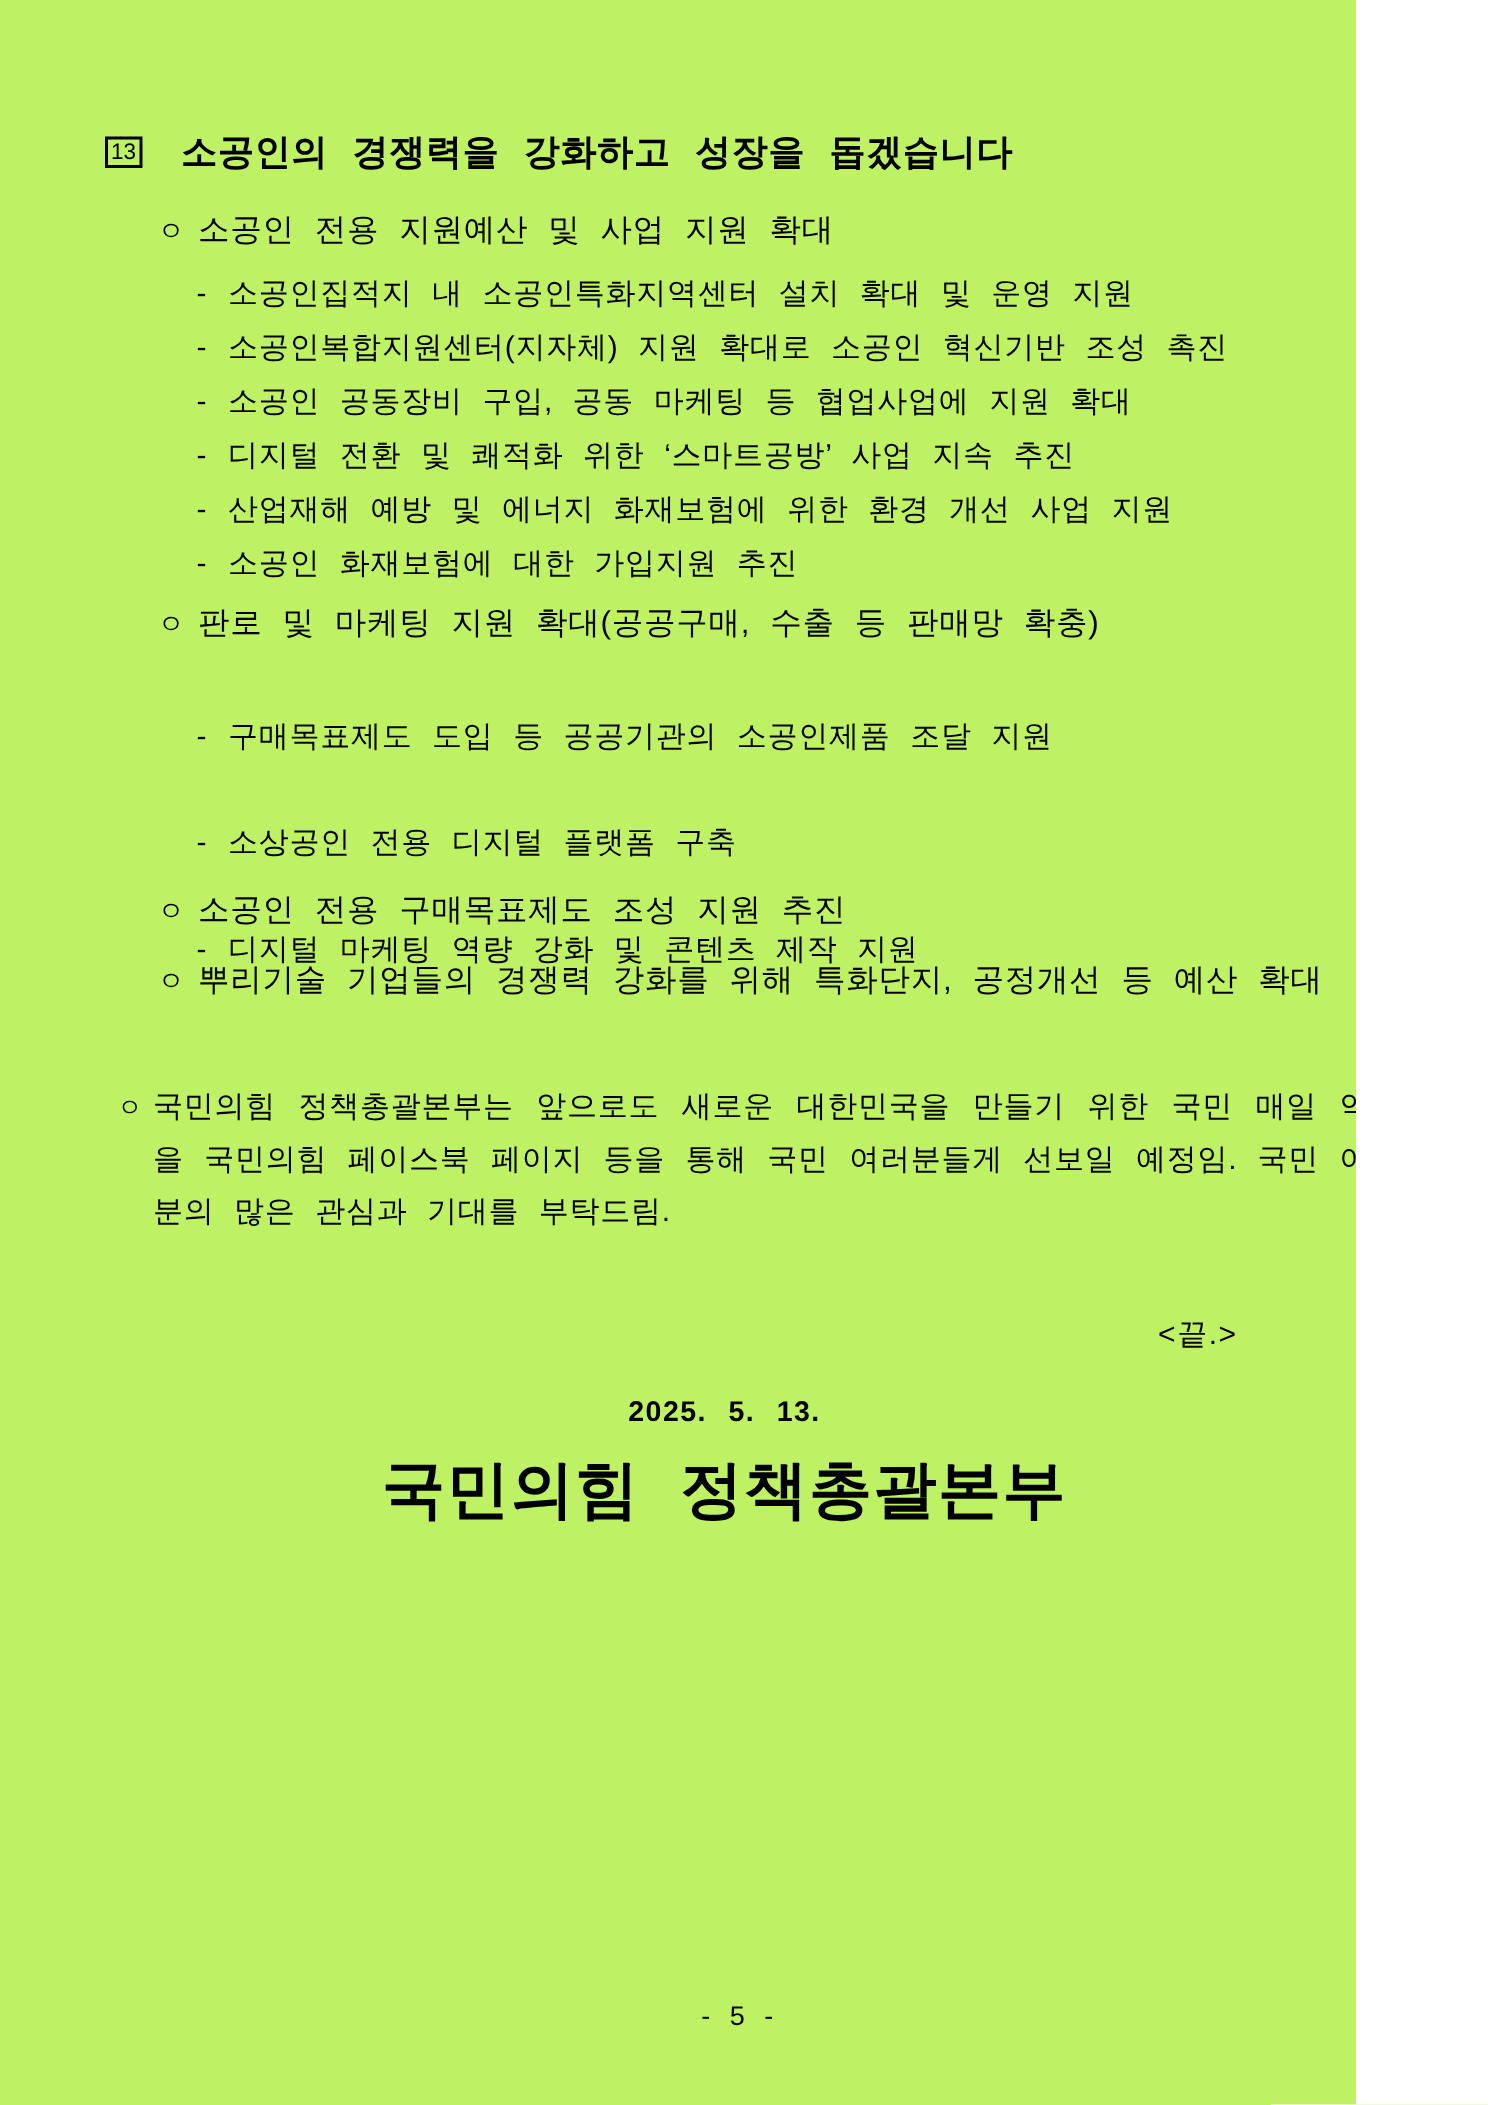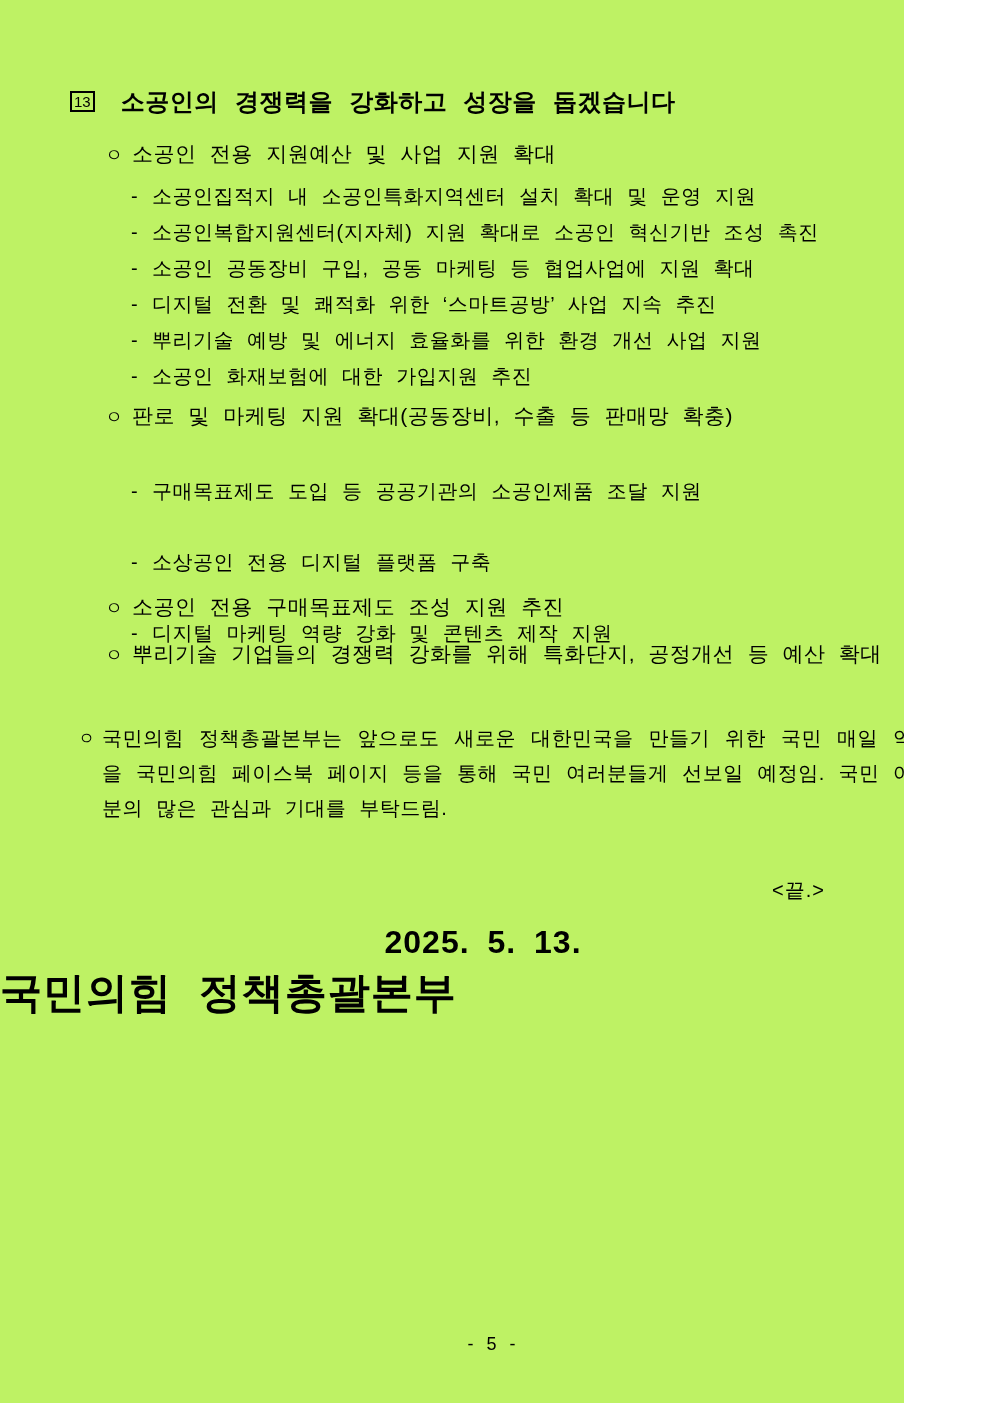--- a/index.html
+++ b/index.html
@@ -102,31 +102,32 @@
     font-size: 20px;
     letter-spacing: 1px;
     line-height: 28px;
   }
   .doc-date {
     position: absolute;
     top: 925px;
     left: 0;
     width: 966px;
     text-align: center;
-    font-size: 32px;
+    font-size: 19px;
     font-weight: bold;
     letter-spacing: 1px;
     word-spacing: 8px;
     line-height: 34px;
   }
   .doc-org {
     position: absolute;
     top: 968px;
     left: 0;
     width: 966px;
+    text-align: center;
     font-size: 42px;
     font-weight: bold;
     letter-spacing: 1px;
     word-spacing: 14px;
     line-height: 50px;
   }
   .page-number {
     position: absolute;
     top: 1332px;
     left: 0;
@@ -150,26 +151,26 @@
 
   <div class="o-line" style="top:139px">
     <span class="bullet">ㅇ</span><span>소공인 전용 지원예산 및 사업 지원 확대</span>
   </div>
 
   <div class="dash-list" style="top:178px">
     <div class="dash-item"><span class="dash">-</span><span>소공인집적지 내 소공인특화지역센터 설치 확대 및 운영 지원</span></div>
     <div class="dash-item"><span class="dash">-</span><span>소공인복합지원센터(지자체) 지원 확대로 소공인 혁신기반 조성 촉진</span></div>
     <div class="dash-item"><span class="dash">-</span><span>소공인 공동장비 구입, 공동 마케팅 등 협업사업에 지원 확대</span></div>
     <div class="dash-item"><span class="dash">-</span><span>디지털 전환 및 쾌적화 위한 ‘스마트공방’ 사업 지속 추진</span></div>
-    <div class="dash-item"><span class="dash">-</span><span>뿌리기술 예방 및 에너지 효율화를 위한 환경 개선 사업 지원</span></div>
+    <div class="dash-item"><span class="dash">-</span><span>산업재해 예방 및 에너지 화재보험에 위한 환경 개선 사업 지원</span></div>
     <div class="dash-item"><span class="dash">-</span><span>소공인 화재보험에 대한 가입지원 추진</span></div>
   </div>
 
   <div class="o-line" style="top:401px">
-    <span class="bullet">ㅇ</span><span>판로 및 마케팅 지원 확대(공동장비, 수출 등 판매망 확충)</span>
+    <span class="bullet">ㅇ</span><span>판로 및 마케팅 지원 확대(공공구매, 수출 등 판매망 확충)</span>
   </div>
 
   <div class="dash-list tight" style="top:438px">
     <div class="dash-item"><span class="dash">-</span><span>구매목표제도 도입 등 공공기관의 소공인제품 조달 지원</span></div>
     <div class="dash-item"><span class="dash">-</span><span>소상공인 전용 디지털 플랫폼 구축</span></div>
     <div class="dash-item"><span class="dash">-</span><span>디지털 마케팅 역량 강화 및 콘텐츠 제작 지원</span></div>
   </div>
 
   <div class="o-line" style="top:592px">
     <span class="bullet">ㅇ</span><span>소공인 전용 구매목표제도 조성 지원 추진</span>

